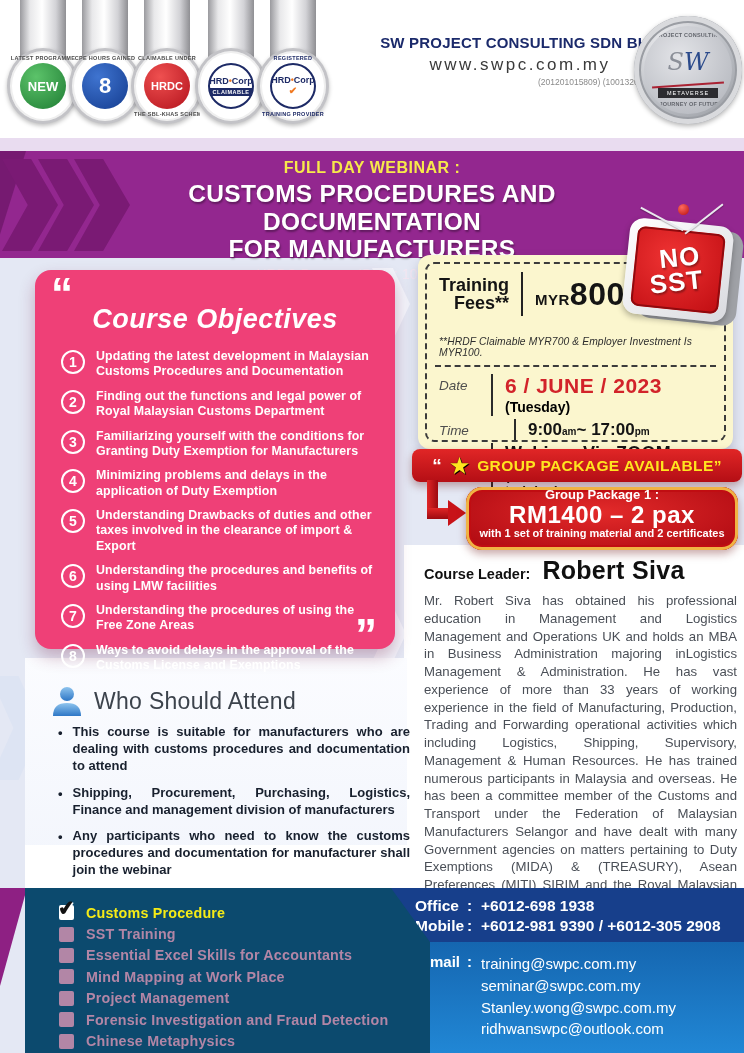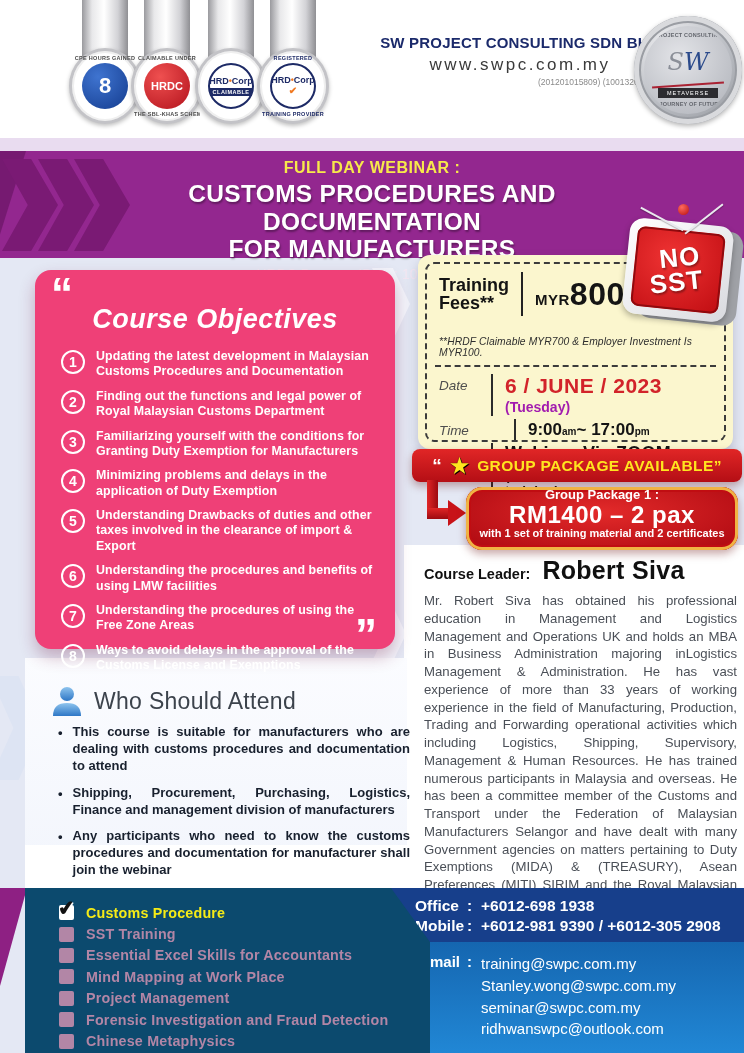--- a/index.html
+++ b/index.html
@@ -94,34 +94,34 @@
   .obj-list { display:flex; flex-direction:column; gap:9px; padding-left:4px; }
   .obj-item { display:flex; gap:11px; align-items:flex-start; }
   .obj-num { flex:0 0 auto; width:24px; height:24px; border:2px solid #fff; border-radius:50%; display:flex; align-items:center; justify-content:center;
     font-weight:bold; font-size:14px; margin-top:1px; }
   .obj-text { font-size:12.4px; font-weight:bold; line-height:1.24; letter-spacing:.1px; }
 
   
   .fees-box { position:absolute; left:418px; top:255px; width:315px; height:194px; background:#fbf6ce; border-radius:12px;
     box-shadow:0 6px 12px rgba(60,60,90,.25); padding:7px; }
   .fees-dash { width:100%; height:100%; border:2px dashed #3b3b3b; border-radius:9px; padding:8px 12px 6px 12px; }
-  .fees-row { display:flex; align-items:center; gap:12px; }
+  .fees-row { display:flex; align-items:center; gap:12px;text-align:right; }
   .fees-title { font-size:18px; font-weight:bold; color:#141414; line-height:1.02; }
   .fees-vline { width:2px; height:44px; background:#222; }
   .fees-amount { color:#141414; font-weight:bold; }
   .fees-cur { font-size:15px; letter-spacing:.5px; }
   .fees-val { font-size:32px; letter-spacing:.5px; }
   .fees-per { font-size:14px; }
   .fees-note { margin-top:20px; font-size:10.3px; font-style:italic; color:#2e2e2e; font-weight:normal; letter-spacing:.1px; }
   .fees-div { border-top:2px dashed #3b3b3b; margin:7px -4px 7px -4px; }
   .sched-row { display:flex; align-items:flex-start; margin-bottom:3px; }
   .sched-label { flex:0 0 52px; font-style:italic; color:#4e4e4e; font-size:13.5px; padding-top:4px; }
   .sched-val { border-left:2px solid #2b2b2b; padding-left:12px; color:#141414; }
   .date-main { color:#d2232a; font-size:21px; font-weight:bold; letter-spacing:.5px; }
-  .date-suffix { color:#a21caf; font-size:14px; font-weight:bold; }
+  .date-suffix { color:#000000; font-size:14px; font-weight:bold; }
   .time-main { font-size:17px; font-weight:bold; }
   .time-sub { font-size:10px; font-weight:bold; }
   .venue-main { font-size:18px; font-weight:bold; letter-spacing:.3px; }
   .venue-note { font-size:13.5px; font-weight:bold; padding-top:4px; }
 
   
   .group-banner { position:absolute; left:412px; top:449px; width:330px; height:33px; border-radius:8px;
     background:linear-gradient(180deg,#e12626,#b40e15); box-shadow:0 4px 8px rgba(100,10,10,.35);
     display:flex; align-items:center; justify-content:center; gap:7px; }
   .gb-quote { color:#fff; font-weight:bold; font-size:19px; line-height:1; }
@@ -174,20 +174,27 @@
   .course-row.checked .course-label { color:#f5eb16; }
   .corner-wedge { position:absolute; left:0; top:888px; width:27px; height:98px; background:#8e2083; clip-path:polygon(0 0,100% 0,0 100%); z-index:1; }
 </style>
 </head>
 <body>
 
 <div class="page">
 
   <div class="header">
     <div class="badges">
+      <div class="badge" style="left:0">
+        <div class="bar"></div>
+        <div class="medal">
+          <div class="ring-top">LATEST PROGRAMME</div>
+          <div class="core green">NEW</div>
+        </div>
+      </div>
       <div class="badge" style="left:62px">
         <div class="bar"></div>
         <div class="medal">
           <div class="ring-top">CPE HOURS GAINED</div>
           <div class="core blue">8</div>
         </div>
       </div>
       <div class="badge" style="left:124px">
         <div class="bar"></div>
         <div class="medal">
@@ -413,22 +420,22 @@
       <span>+6012-981 9390 / +6012-305 2908</span>
     </div>
   </div>
 
   <div class="contact-light">
     <div class="email-row">
       <span class="email-label">E-mail</span>
       <span class="email-colon">:</span>
       <span class="email-list">
         <div>training@swpc.com.my</div>
+        <div>seminar@swpc.com.my</div>
         <div>Stanley.wong@swpc.com.my</div>
-        <div>seminar@swpc.com.my</div>
         <div>ridhwanswpc@outlook.com</div>
       </span>
     </div>
   </div>
 
   <div class="courses-box">
     <div class="course-row checked">
       <span class="course-check"></span>
       <span class="course-label">Customs Procedure</span>
     </div>

